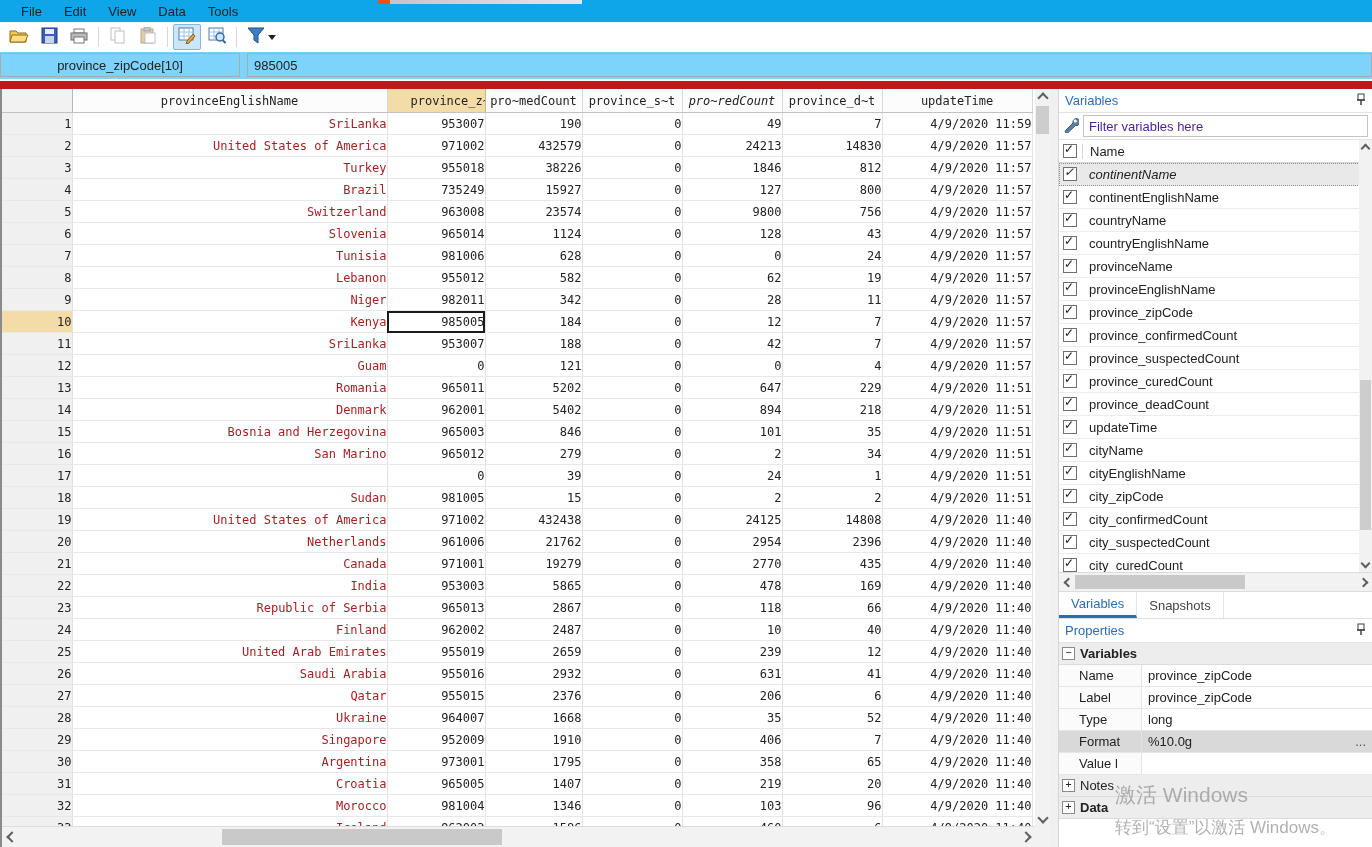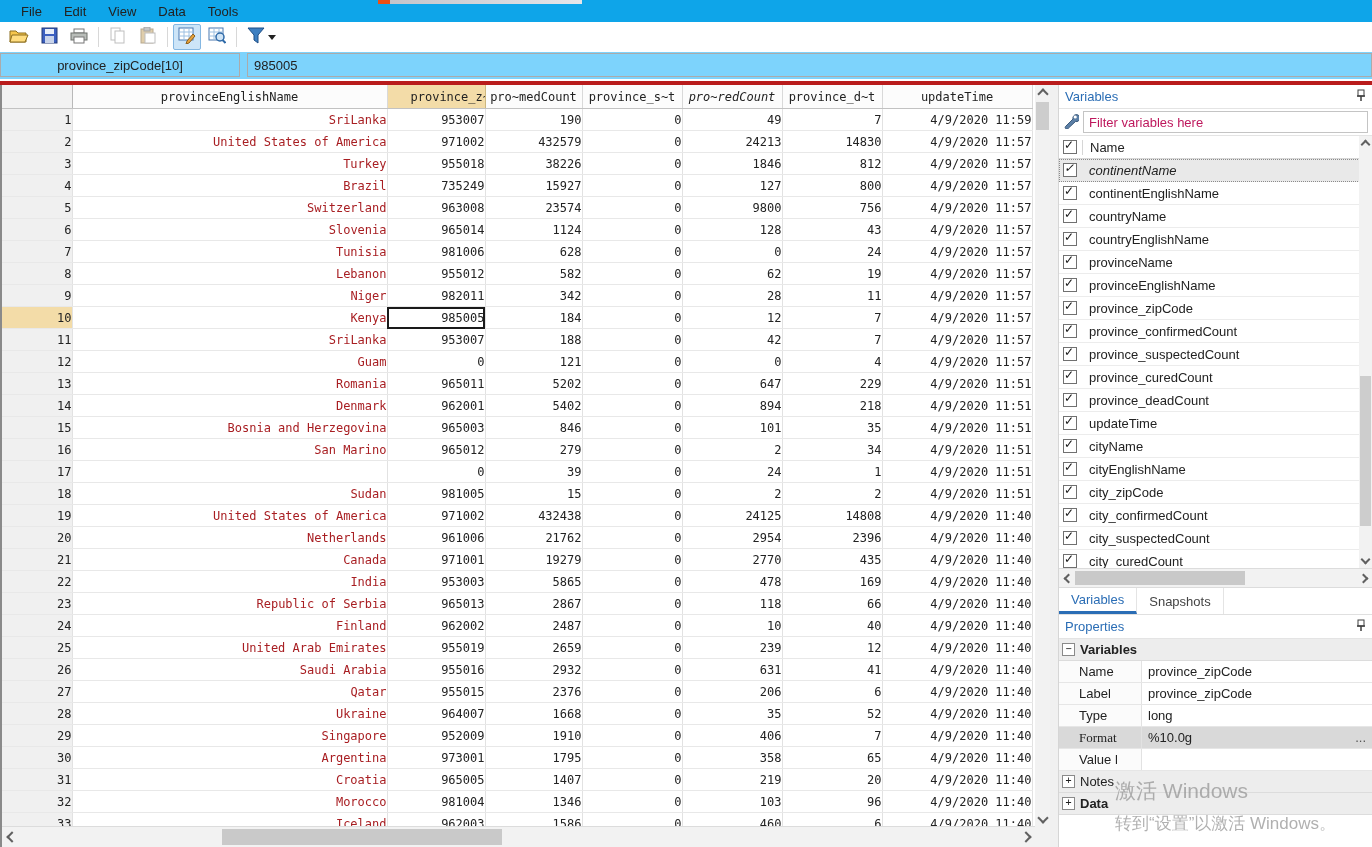--- a/index.html
+++ b/index.html
@@ -17,21 +17,21 @@
   .tbtn.disabled{opacity:.55;}
   .tsep{width:1px;height:20px;background:#d8d8d8;margin:0 4px;}
   .caret-down{width:0;height:0;border-left:4px solid transparent;border-right:4px solid transparent;
         border-top:5px solid #222;margin-left:3px;}
   .cellref-row{height:26px;display:flex;align-items:flex-start;background:#7dd3fc;padding-top:1px;}
   .cellref-box{width:238px;height:22px;border:1px solid #ababab;display:flex;align-items:center;
         justify-content:center;font-size:13px;}
   .cellvalue-box{margin-left:7px;flex:1;height:22px;border:1px solid #ababab;display:flex;
         align-items:center;padding-left:6px;font-size:13px;}
   
-  .main{position:absolute;top:81px;left:0;right:0;bottom:0;border-top:4px solid #b91c1c;display:flex;}
+  .main{position:absolute;top:81px;left:0;right:0;bottom:0;border-top:8px solid #b91c1c;display:flex;}
   .table-area{position:relative;width:1048px;border-left:2px solid #8a8a8a;background:#fff;}
   .grid-wrap{position:absolute;left:0;top:0;right:15px;bottom:20px;overflow:hidden;}
   table.grid{border-collapse:collapse;table-layout:fixed;width:1030px;
         font-family:"DejaVu Sans Mono",monospace;font-size:12px;}
   .col-rn{width:70px;} .cw0{width:315px;} .cw1{width:98px;padding-left:23px;} .cw2{width:97px;}
   .cw3{width:100px;} .cw4{width:100px;font-style:italic;} .cw5{width:100px;} .cw6{width:150px;}
   table.grid th{height:21px;font-weight:normal;background:#fcfcfc;border-right:1px solid #d9d9d9;
         border-bottom:1px solid #c2c2c2;text-align:center;overflow:hidden;white-space:nowrap;}
   table.grid th.th-sel{background:#f3dca8;border-right-color:#cdb87f;}
   table.grid th.th-rn{background:#f2f2f2;border-right:1px solid #b9b9b9;}
@@ -57,21 +57,21 @@
   .chev.down{transform:rotate(225deg);margin-bottom:3px;}
   .chev.left{transform:rotate(-45deg);margin-left:3px;}
   .chev.right{transform:rotate(135deg);margin-right:3px;}
   
   .splitter{width:8px;background:#f0f0f0;}
   .side{flex:1;position:relative;border-left:1px solid #d5d5d5;background:#fff;display:flex;flex-direction:column;}
   .panel-title{height:23px;display:flex;align-items:center;color:#2a6db5;font-size:13px;
         padding:0 6px;justify-content:space-between;border-bottom:1px solid #e4e4e4;}
   .filter-row{height:26px;display:flex;align-items:center;padding:0 4px;border-bottom:1px solid #e4e4e4;}
   .filter-input{flex:1;height:20px;border:1px solid #c4c4c4;display:flex;align-items:center;
-        padding-left:5px;color:#be185d;margin-left:4px;font-size:13px;}
+        padding-left:5px;color:#4c1d95;margin-left:4px;font-size:13px;}
   .listwrap{position:relative;height:432px;overflow:hidden;}
   .name-header{height:22px;display:flex;align-items:center;border-bottom:1px solid #d6d6d6;padding-left:4px;}
   .name-header .vlabel{border-left:1px solid #d6d6d6;margin-left:5px;padding-left:7px;}
   .var-row{height:22px;display:flex;align-items:center;border-bottom:1px solid #ececec;padding-left:4px;}
   .var-row .vlabel{padding-left:12px;}
   .var-sel{background:#e9e9e9;outline:1px dotted #8a8a8a;outline-offset:-1px;font-style:italic;}
   .cb{position:relative;width:12px;height:12px;border:1px solid #707070;background:#fff;flex:0 0 auto;}
   .cb::after{content:"✓";position:absolute;left:0px;top:-3px;font-size:12px;color:#1a1a1a;}
   .list-vscroll{position:absolute;top:0;right:0;bottom:0;width:13px;background:#f2f2f2;}
   .lv-thumb{position:absolute;left:1px;right:1px;top:240px;height:150px;background:#cdcdcd;}
@@ -86,21 +86,21 @@
         border-bottom:1px solid #dcdcdc;padding-left:3px;}
   .prop-section .plabel{margin-left:5px;}
   .prop-section.bold .plabel{font-weight:bold;}
   .exp{width:11px;height:11px;border:1px solid #8a8a8a;background:#fff;font-size:10px;line-height:9px;
         text-align:center;font-family:"DejaVu Sans Mono",monospace;flex:0 0 auto;}
   .prop-row{height:21px;display:flex;align-items:center;border-bottom:1px solid #e6e6e6;}
   .prop-label{width:62px;flex:0 0 auto;padding-left:20px;border-right:1px solid #e2e2e2;
         overflow:hidden;white-space:nowrap;height:100%;display:flex;align-items:center;background:#fbfbfb;}
   .prop-value{flex:1;padding-left:6px;overflow:hidden;white-space:nowrap;}
   .prop-row.sel{background:#d9d9d9;}
-  .prop-row.sel .prop-label{background:#d9d9d9;font-family:Liberation Serif, serif;}
+  .prop-row.sel .prop-label{background:#d9d9d9;}
   .more-btn{padding-right:6px;color:#555;}
   .watermark{position:absolute;left:56px;top:138px;color:rgba(150,150,150,0.75);pointer-events:none;}
   .wm1{font-size:21px;}
   .wm2{font-size:17px;margin-top:7px;}
   .pin{flex:0 0 auto;}
 </style>
 </head>
 <body>
 
 <div class="artifact-bar"></div>

